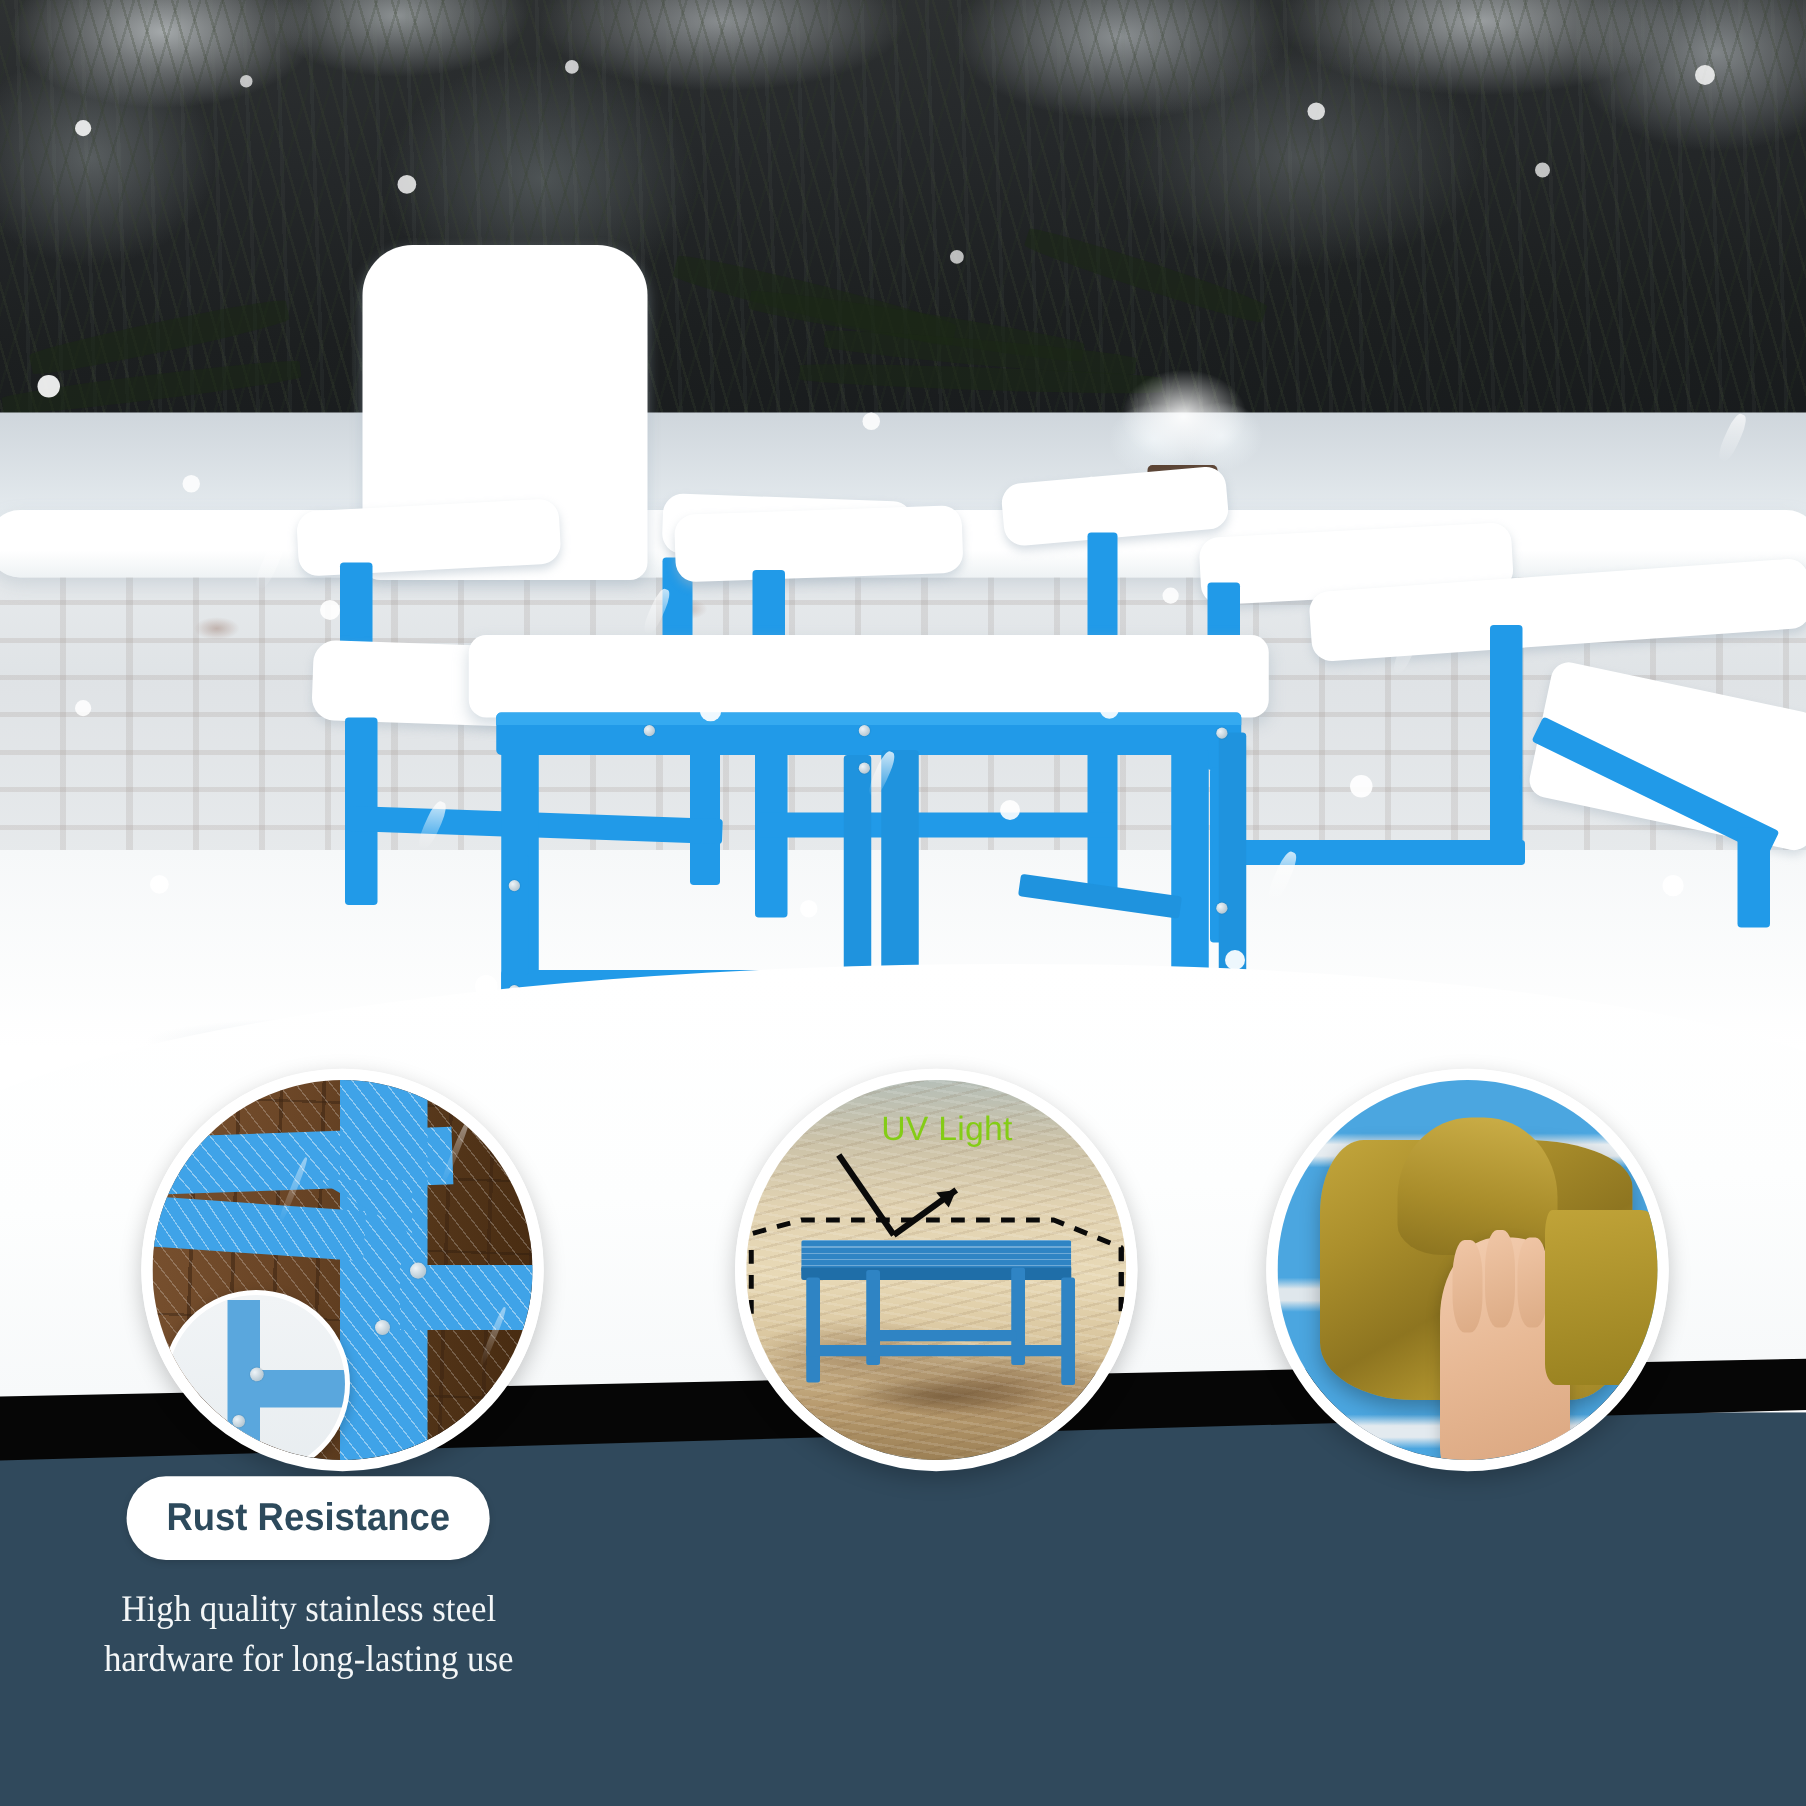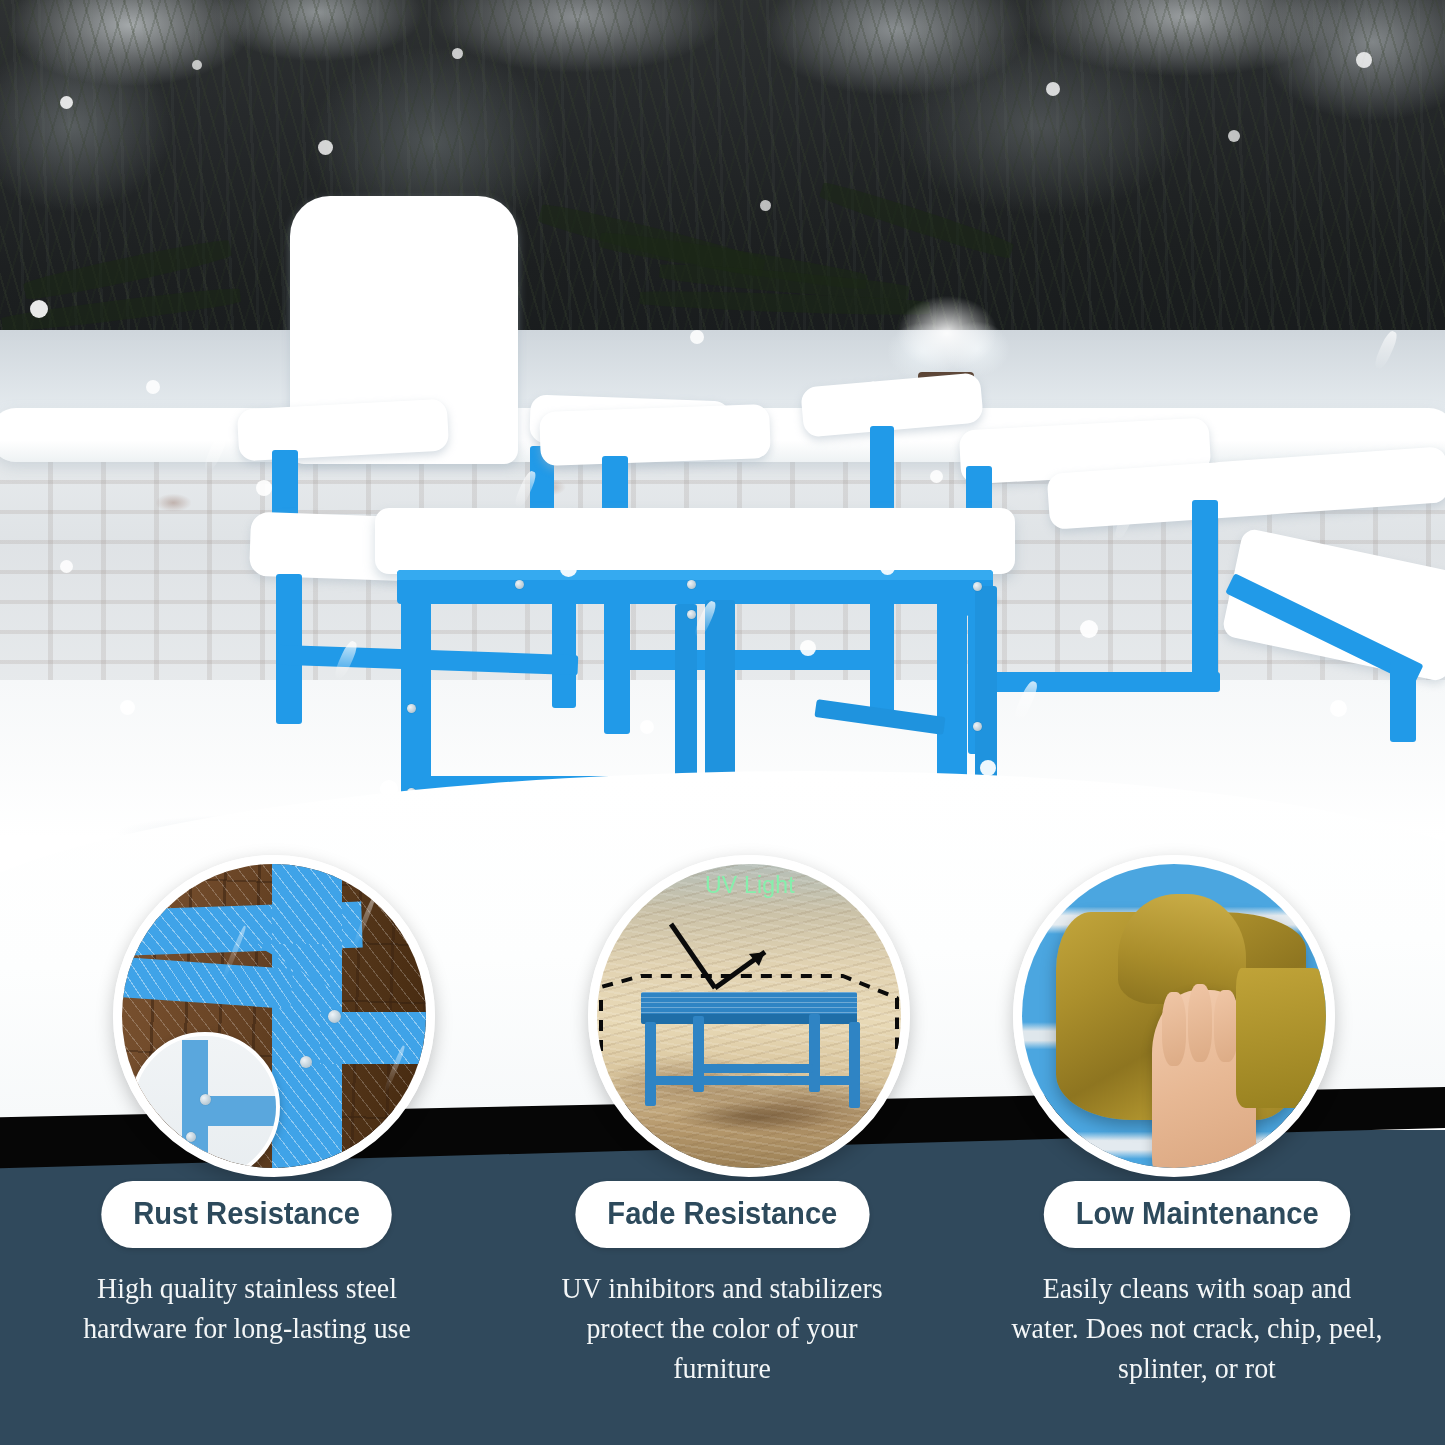--- a/index.html
+++ b/index.html
@@ -206,22 +206,22 @@
       repeating-linear-gradient(-14deg, rgba(110,80,48,.10) 0 2px, rgba(0,0,0,0) 2px 9px);
   }
   .c2 .t-top{ position:absolute; left:44px; top:128px; width:216px; height:26px; background:#2f84c4; border-radius:2px;
     background-image:repeating-linear-gradient(0deg, rgba(255,255,255,.30) 0 1px, rgba(0,0,0,0) 1px 5px); }
   .c2 .t-top2{ position:absolute; left:44px; top:150px; width:216px; height:10px; background:#1f6ea8; border-radius:0 0 2px 2px; }
   .c2 .t-leg{ position:absolute; width:11px; background:#2f84c4; border-radius:2px; }
   .c2 .t-rail{ position:absolute; height:9px; background:#2f84c4; border-radius:2px; }
   .c2 .shadow{ position:absolute; left:42px; top:232px; width:230px; height:42px;
     background:radial-gradient(ellipse 115px 21px at 50% 50%, rgba(92,66,38,.55), rgba(0,0,0,0) 72%); }
   .c2 .uv-label{
-    position:absolute; left:108px; top:8px; font-family:"Liberation Sans", sans-serif;
-    font-size:23px; color:#86efac; font-weight:400; letter-spacing:.2px;
+    position:absolute; left:108px; top:24px; font-family:"Liberation Sans", sans-serif;
+    font-size:27px; color:#84cc16; font-weight:400; letter-spacing:.2px;
   }
 
   
   .c3 .blu{
     position:absolute; inset:0;
     background:
       linear-gradient(180deg,#4ba6e0 0%,#4ba6e0 14%,#e8eef2 17%,#e8eef2 20%,#4ba6e0 23%,
         #4ba6e0 52%,#dfe7ec 55%,#dfe7ec 58%,#4ba6e0 61%,#4ba6e0 88%,#e3eaef 91%,#e3eaef 94%,#4ba6e0 97%,#4ba6e0 100%);
   }
   .c3 .cloth{
@@ -469,24 +469,16 @@
     </div>
   </div>
 
   <div class="features">
 
     <div class="feat f1">
       <div class="pill">Rust Resistance</div>
       <div class="feat-desc">High quality stainless steel hardware for long-lasting use</div>
     </div>
 
-    <div class="feat f2">
-      <div class="pill">Fade Resistance</div>
-      <div class="feat-desc">UV inhibitors and stabilizers protect the color of your furniture</div>
-    </div>
-
-    <div class="feat f3">
-      <div class="pill">Low Maintenance</div>
-      <div class="feat-desc">Easily cleans with soap and water. Does not crack, chip, peel, splinter, or rot</div>
-    </div>
+
   </div>
 
 </div>
 
 </body></html>

